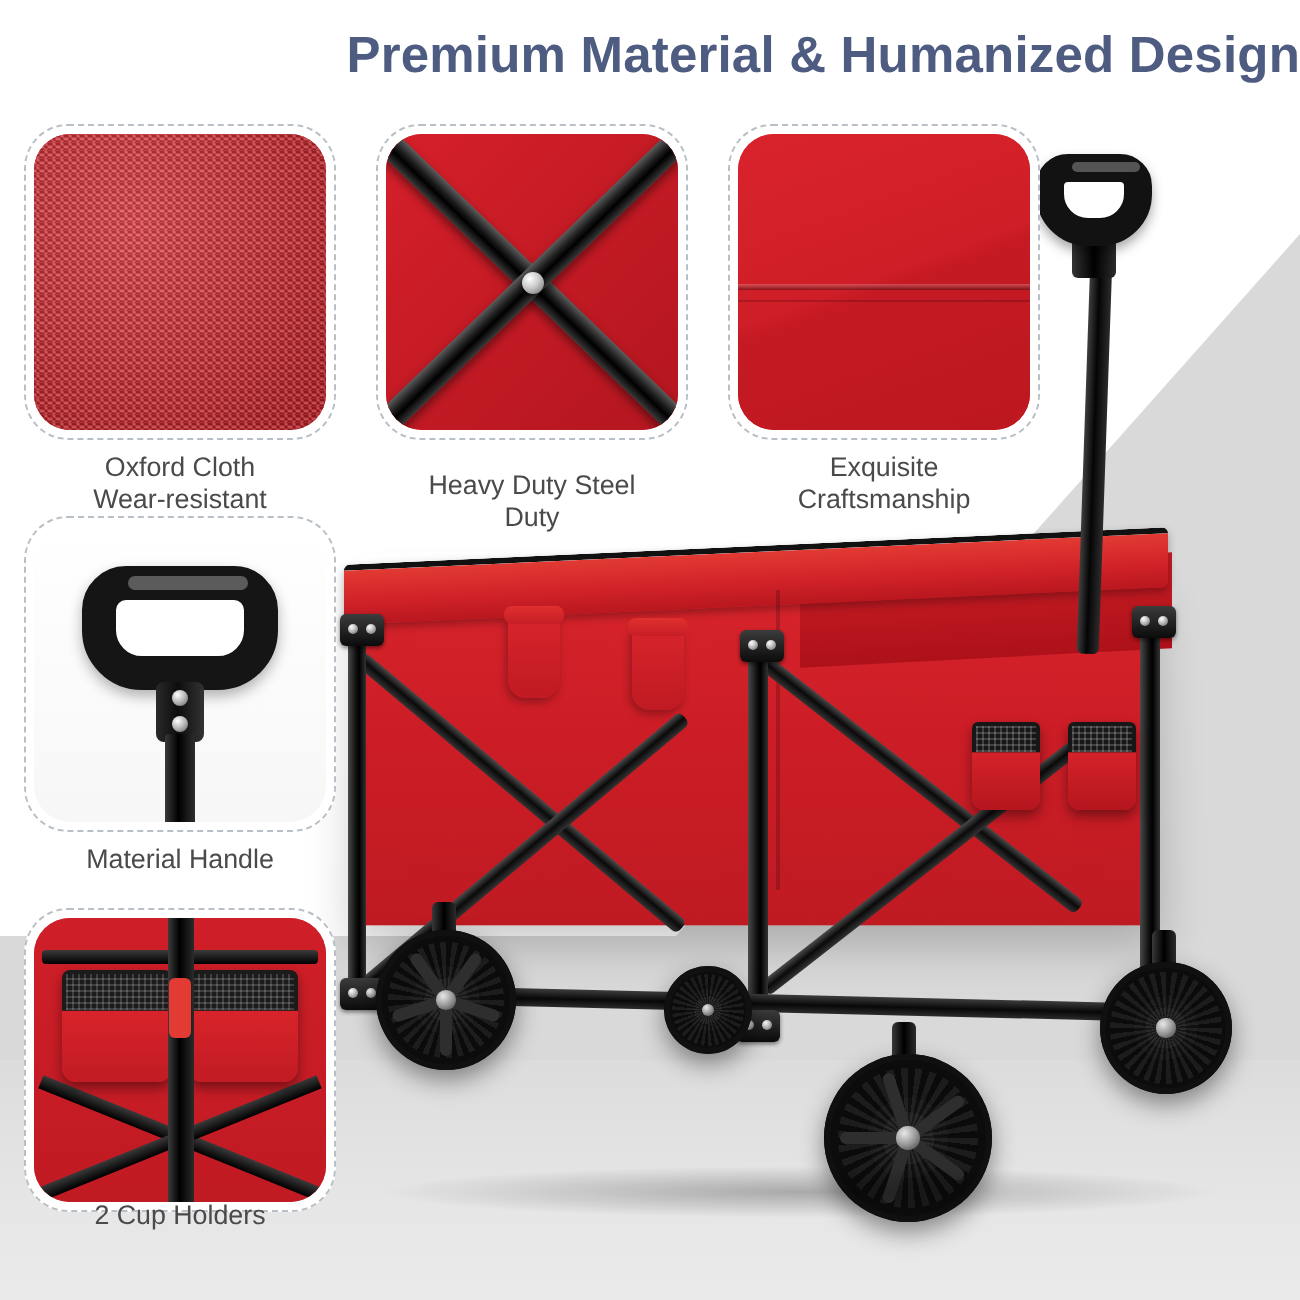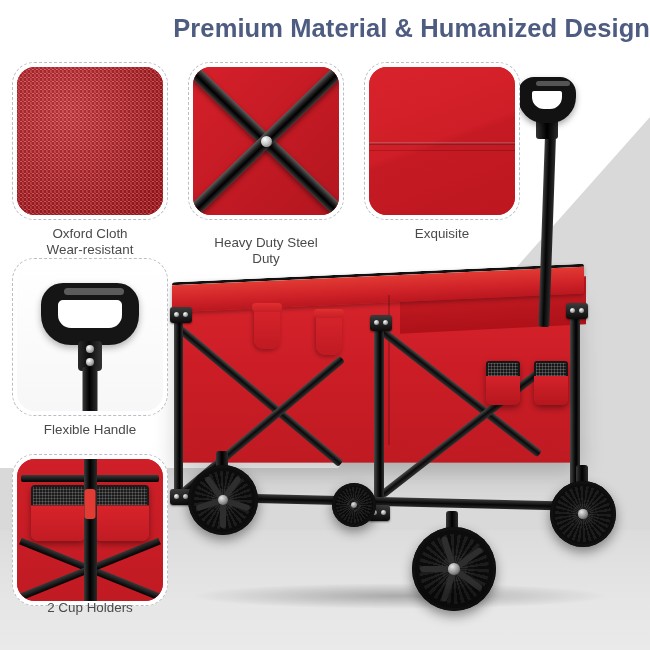--- a/index.html
+++ b/index.html
@@ -400,34 +400,35 @@
 
   <div class="card" id="card-craft">
     <div class="card-img">
       <div class="tex-craft"></div>
       <div class="seam"></div>
       <div class="seam2"></div>
     </div>
   </div>
   <div class="caption" id="cap-craft">
     <div>Exquisite</div>
+    <div>Craftsmanship</div>
   </div>
 
   <div class="card" id="card-handle">
     <div class="card-img" style="background:#fff;">
       <div class="tex-handle"></div>
       <div class="h-grip"></div>
       <div class="h-collar"></div>
       <div class="h-bolt b1"></div>
       <div class="h-bolt b2"></div>
       <div class="h-pole"></div>
     </div>
   </div>
   <div class="caption" id="cap-handle">
-    <div>Flexible Handle</div>
+    <div>Material Handle</div>
   </div>
 
   <div class="card" id="card-cups">
     <div class="card-img">
       <div class="tex-cups"></div>
       <div class="cup-x">
         <i class="a"></i>
         <i class="b"></i>
       </div>
       <div class="cup-rail"></div>

